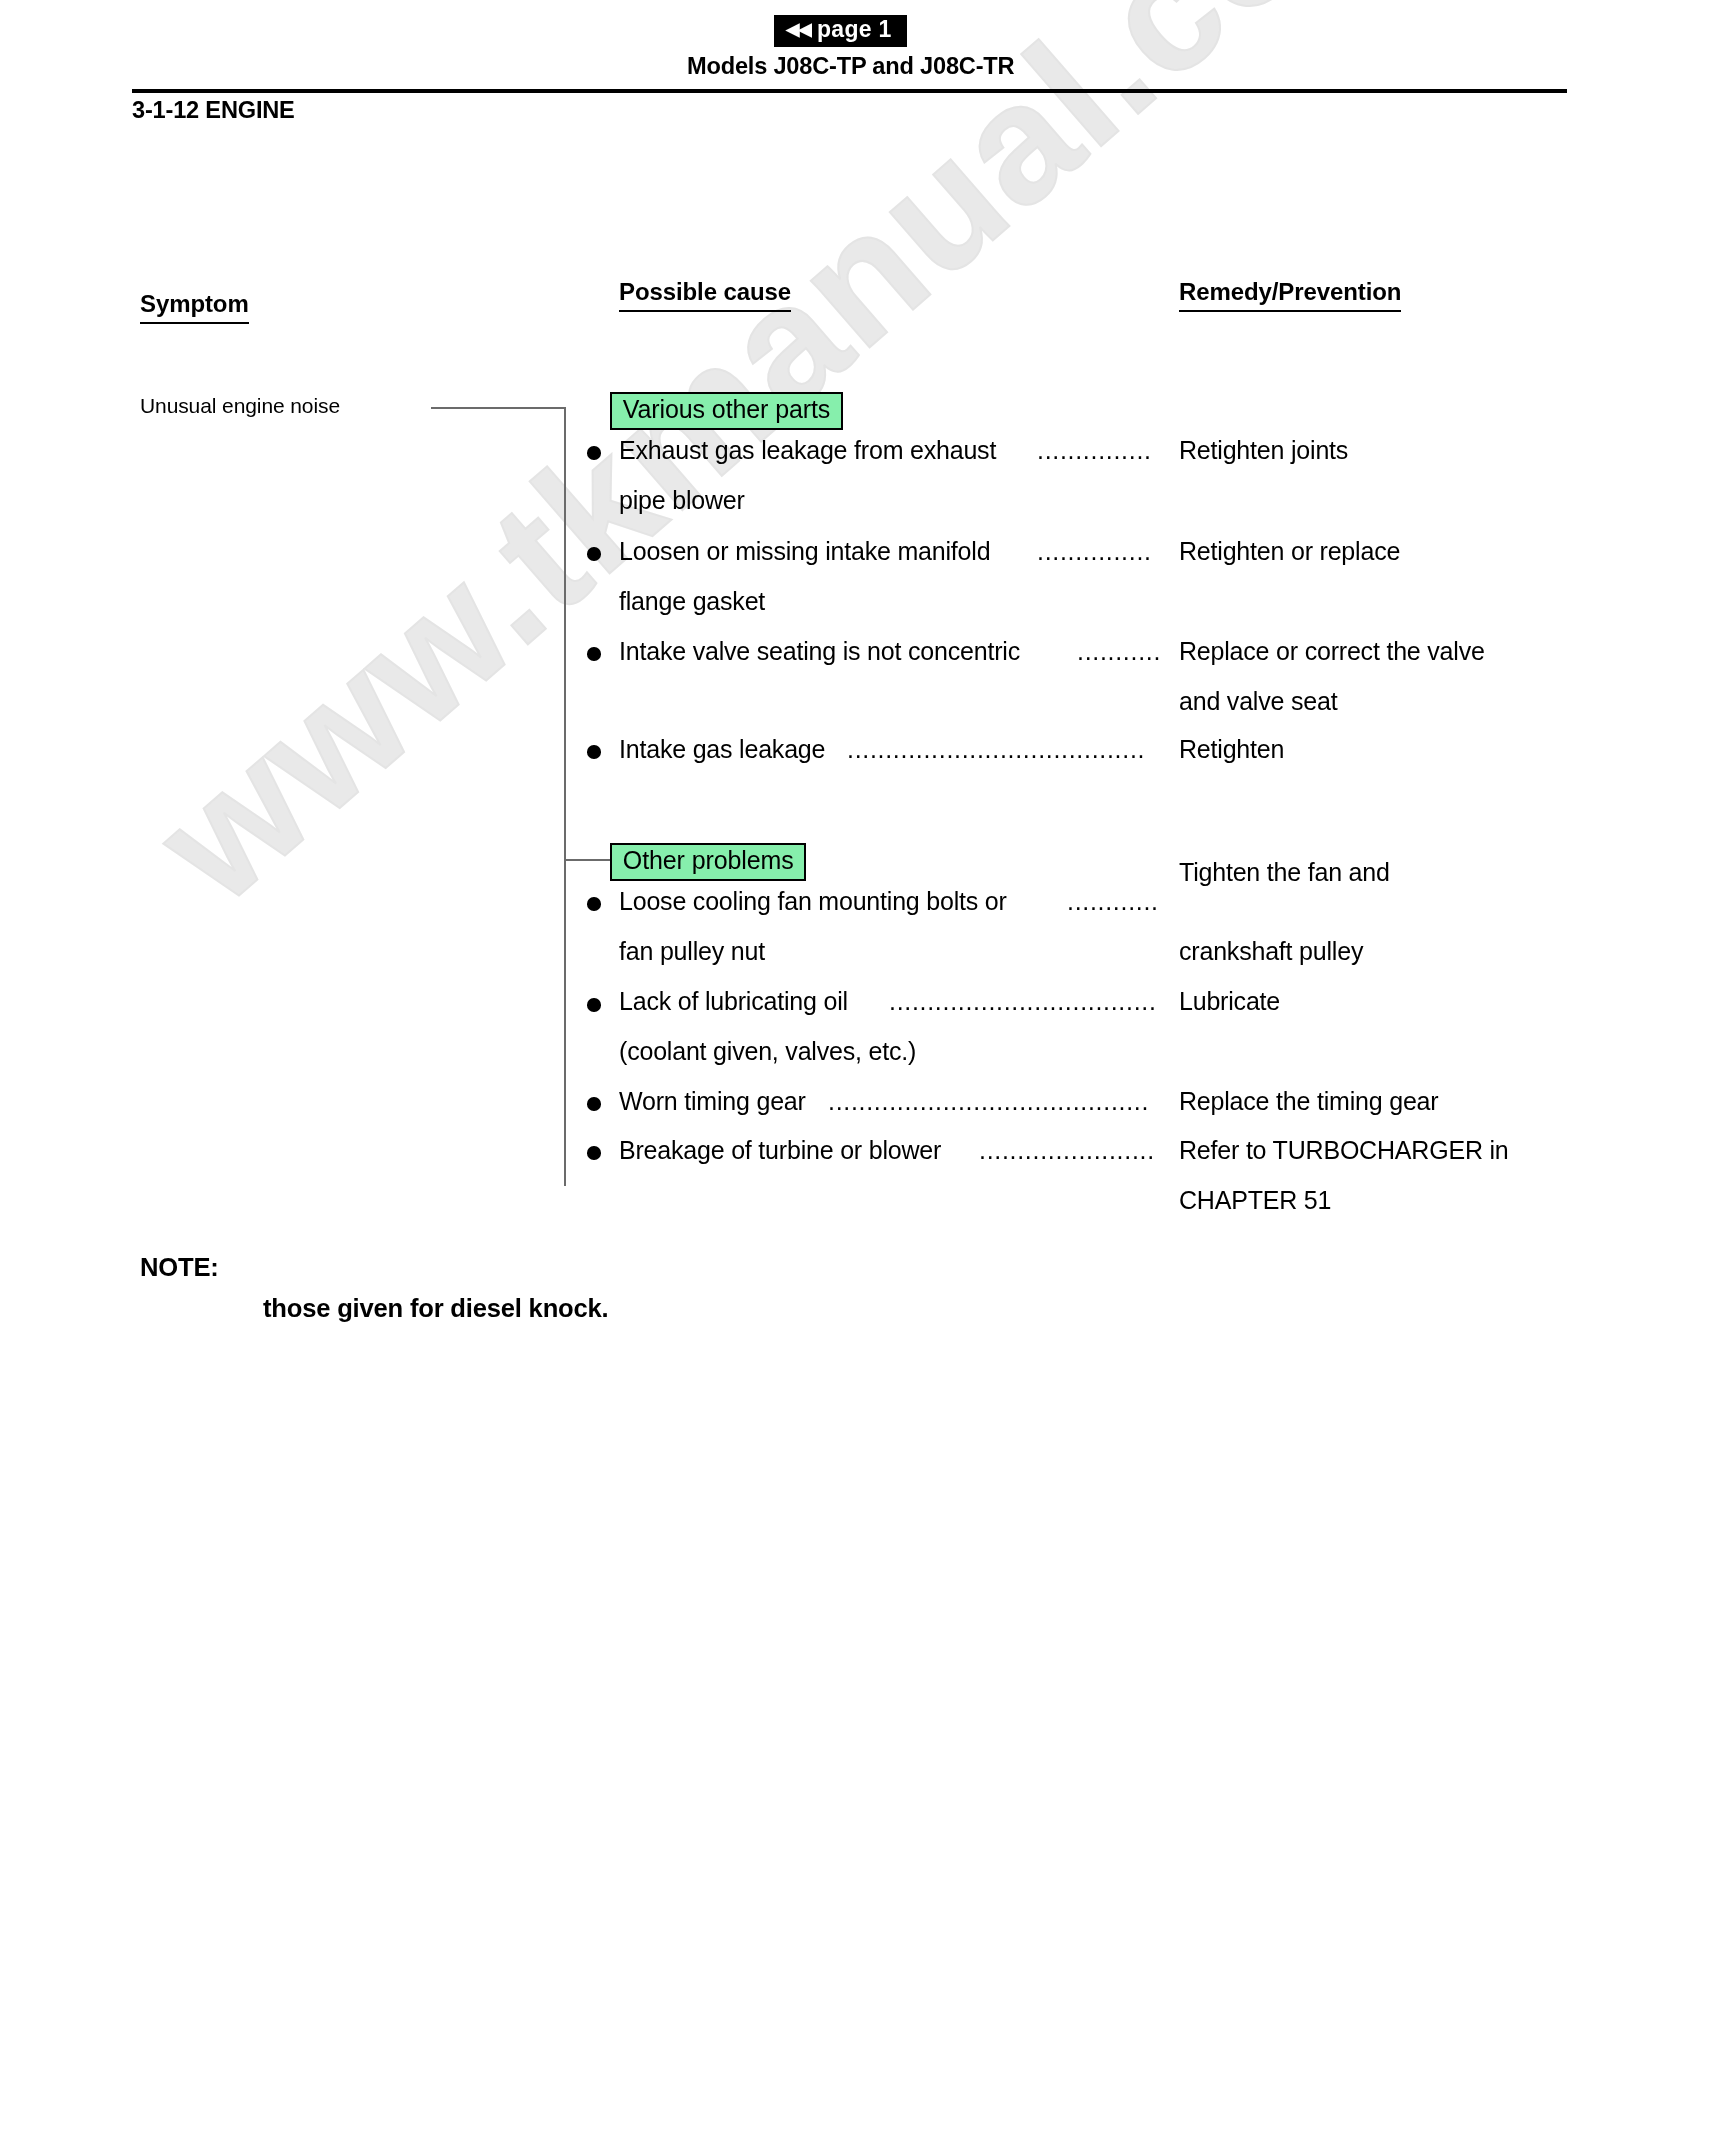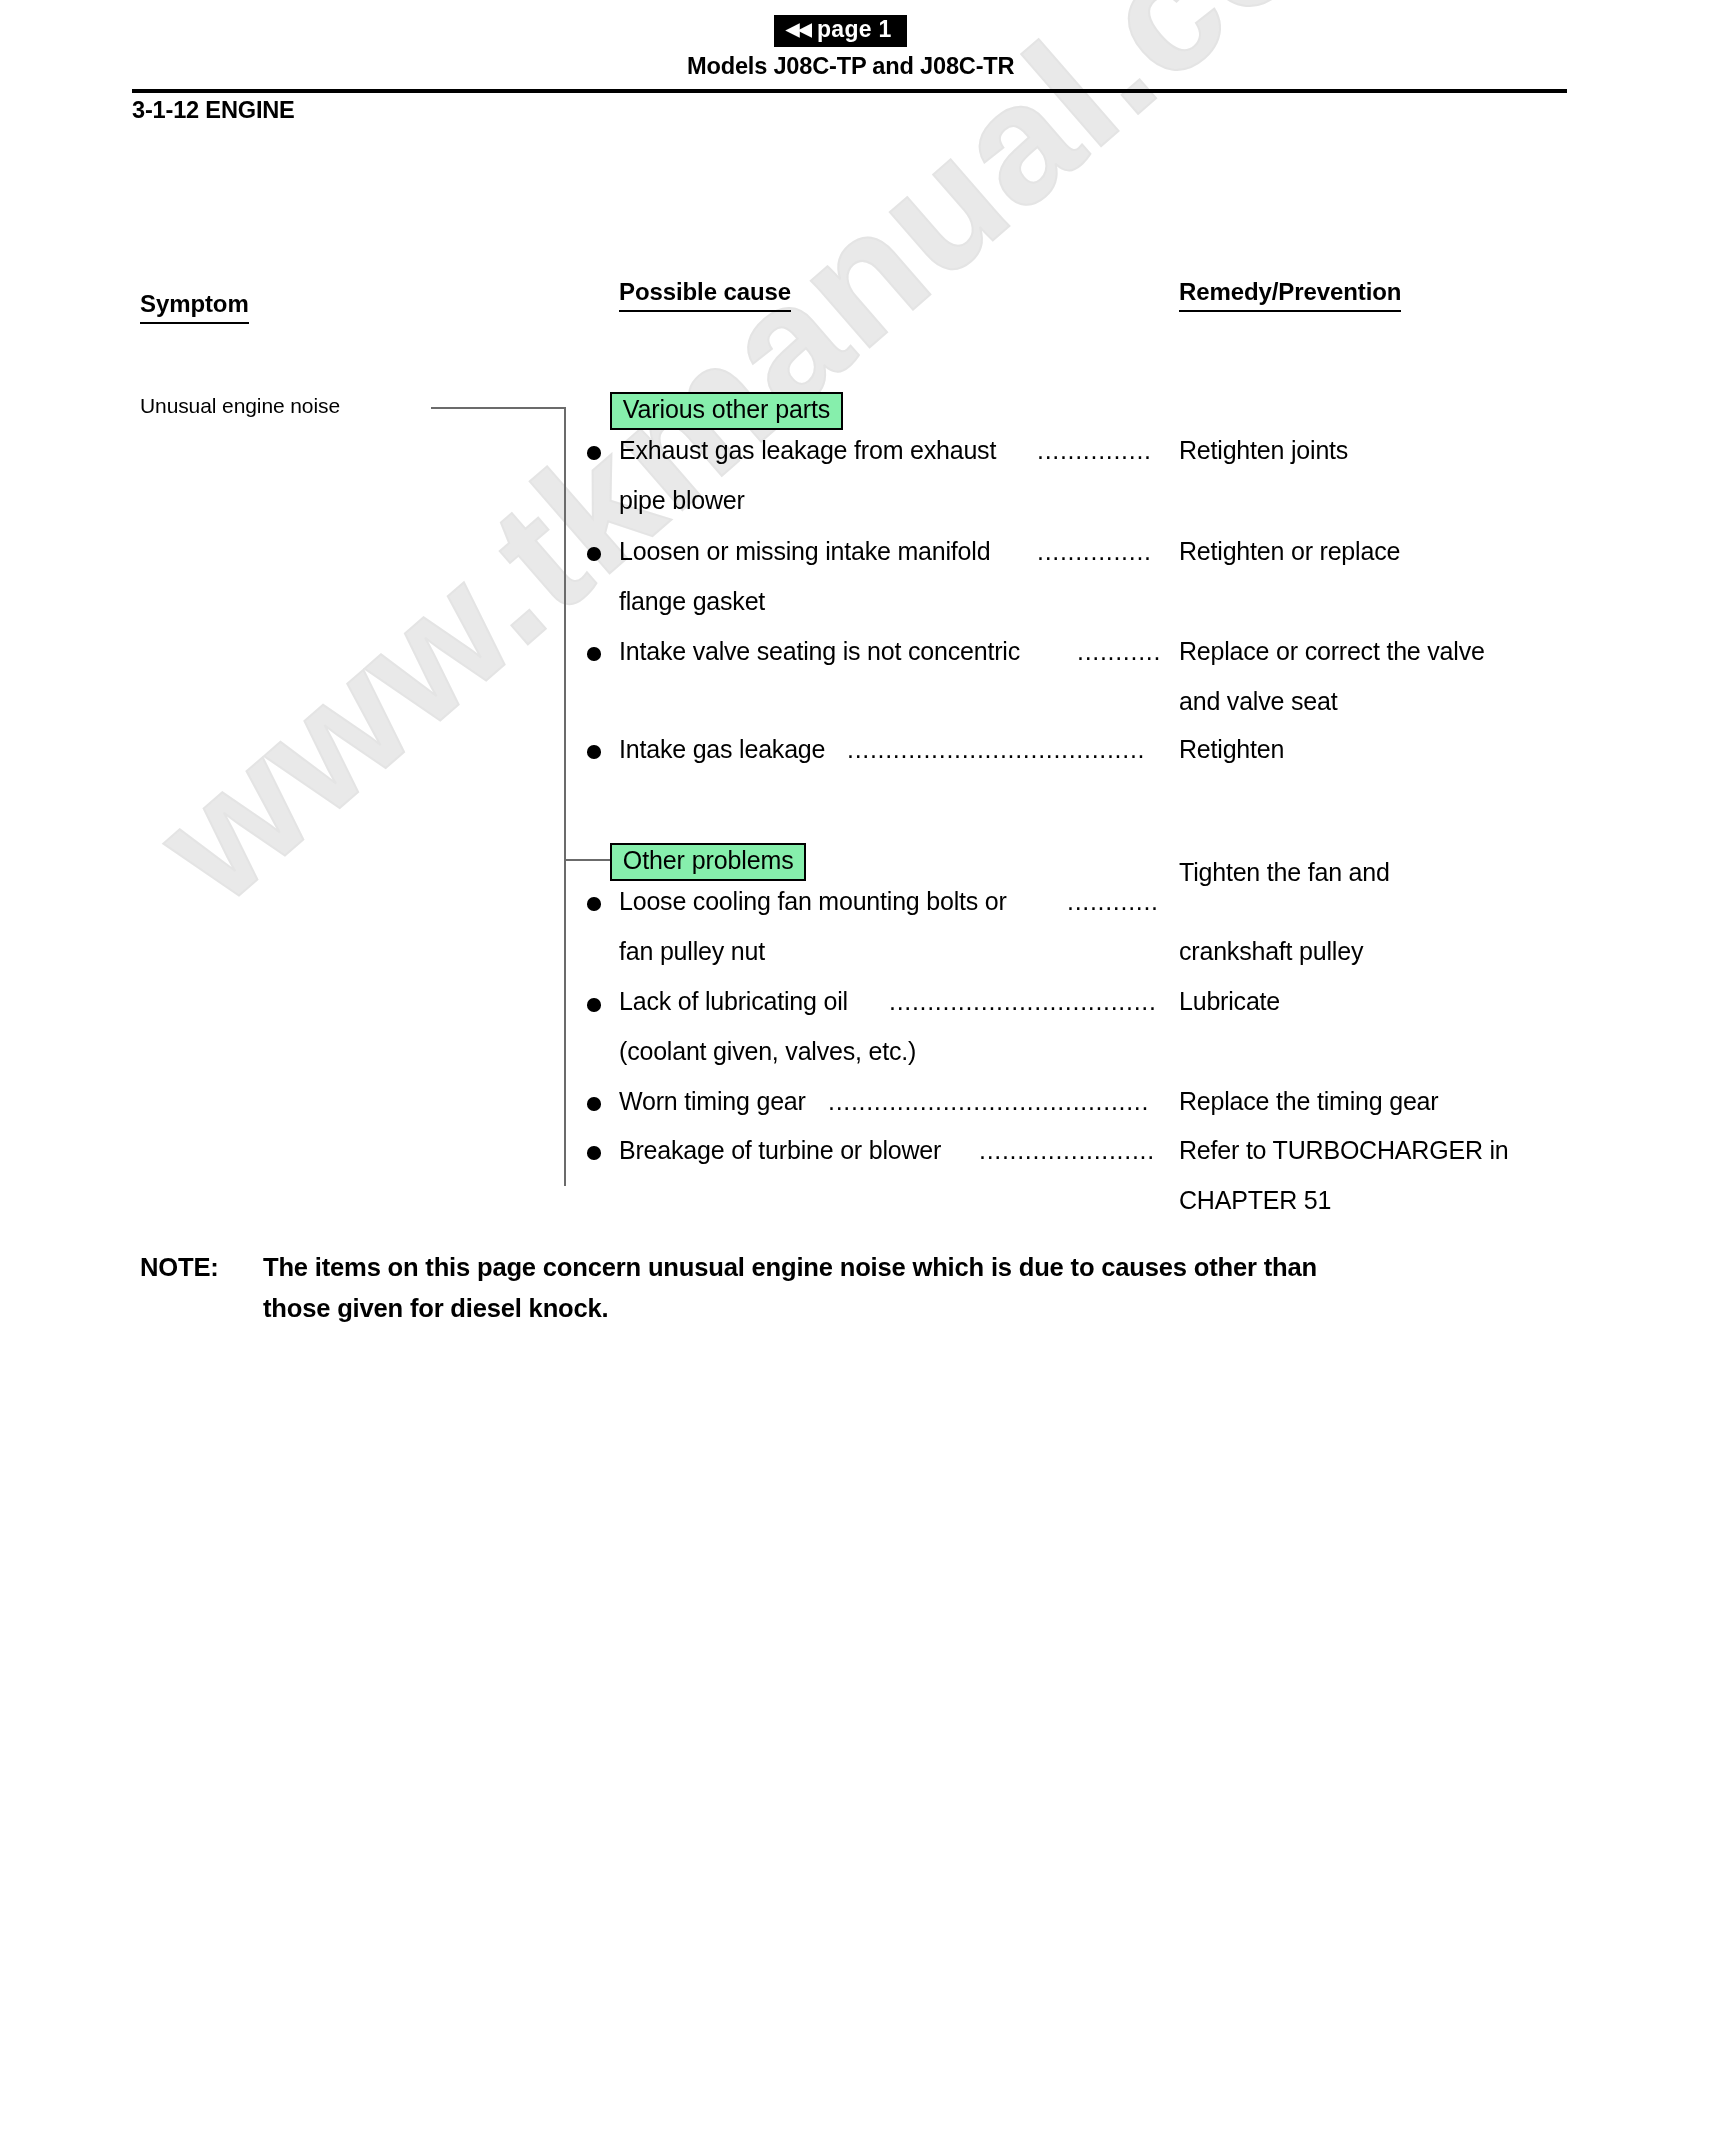--- a/index.html
+++ b/index.html
@@ -292,17 +292,16 @@
   <div class="dots" style="left:828px; top:1087px; width:350px">..........................................</div>
   <div class="remedy" style="top:1087px">Replace the timing gear</div>
 
   <div class="bullet" style="top:1146px"></div>
   <div class="cause" style="top:1136px">Breakage of turbine or blower</div>
   <div class="dots" style="left:979px; top:1136px; width:199px">.......................</div>
   <div class="remedy" style="top:1136px">Refer to TURBOCHARGER in</div>
   <div class="remedy-cont" style="top:1186px">CHAPTER 51</div>
 
   <div class="note-label">NOTE:</div>
-  <div class="note-line1">The items on this page concern unusual engine noise which is due to causes other than</div>
   <div class="note-line2">those given for diesel knock.</div>
 
 </div>
 
 
 </body></html>

